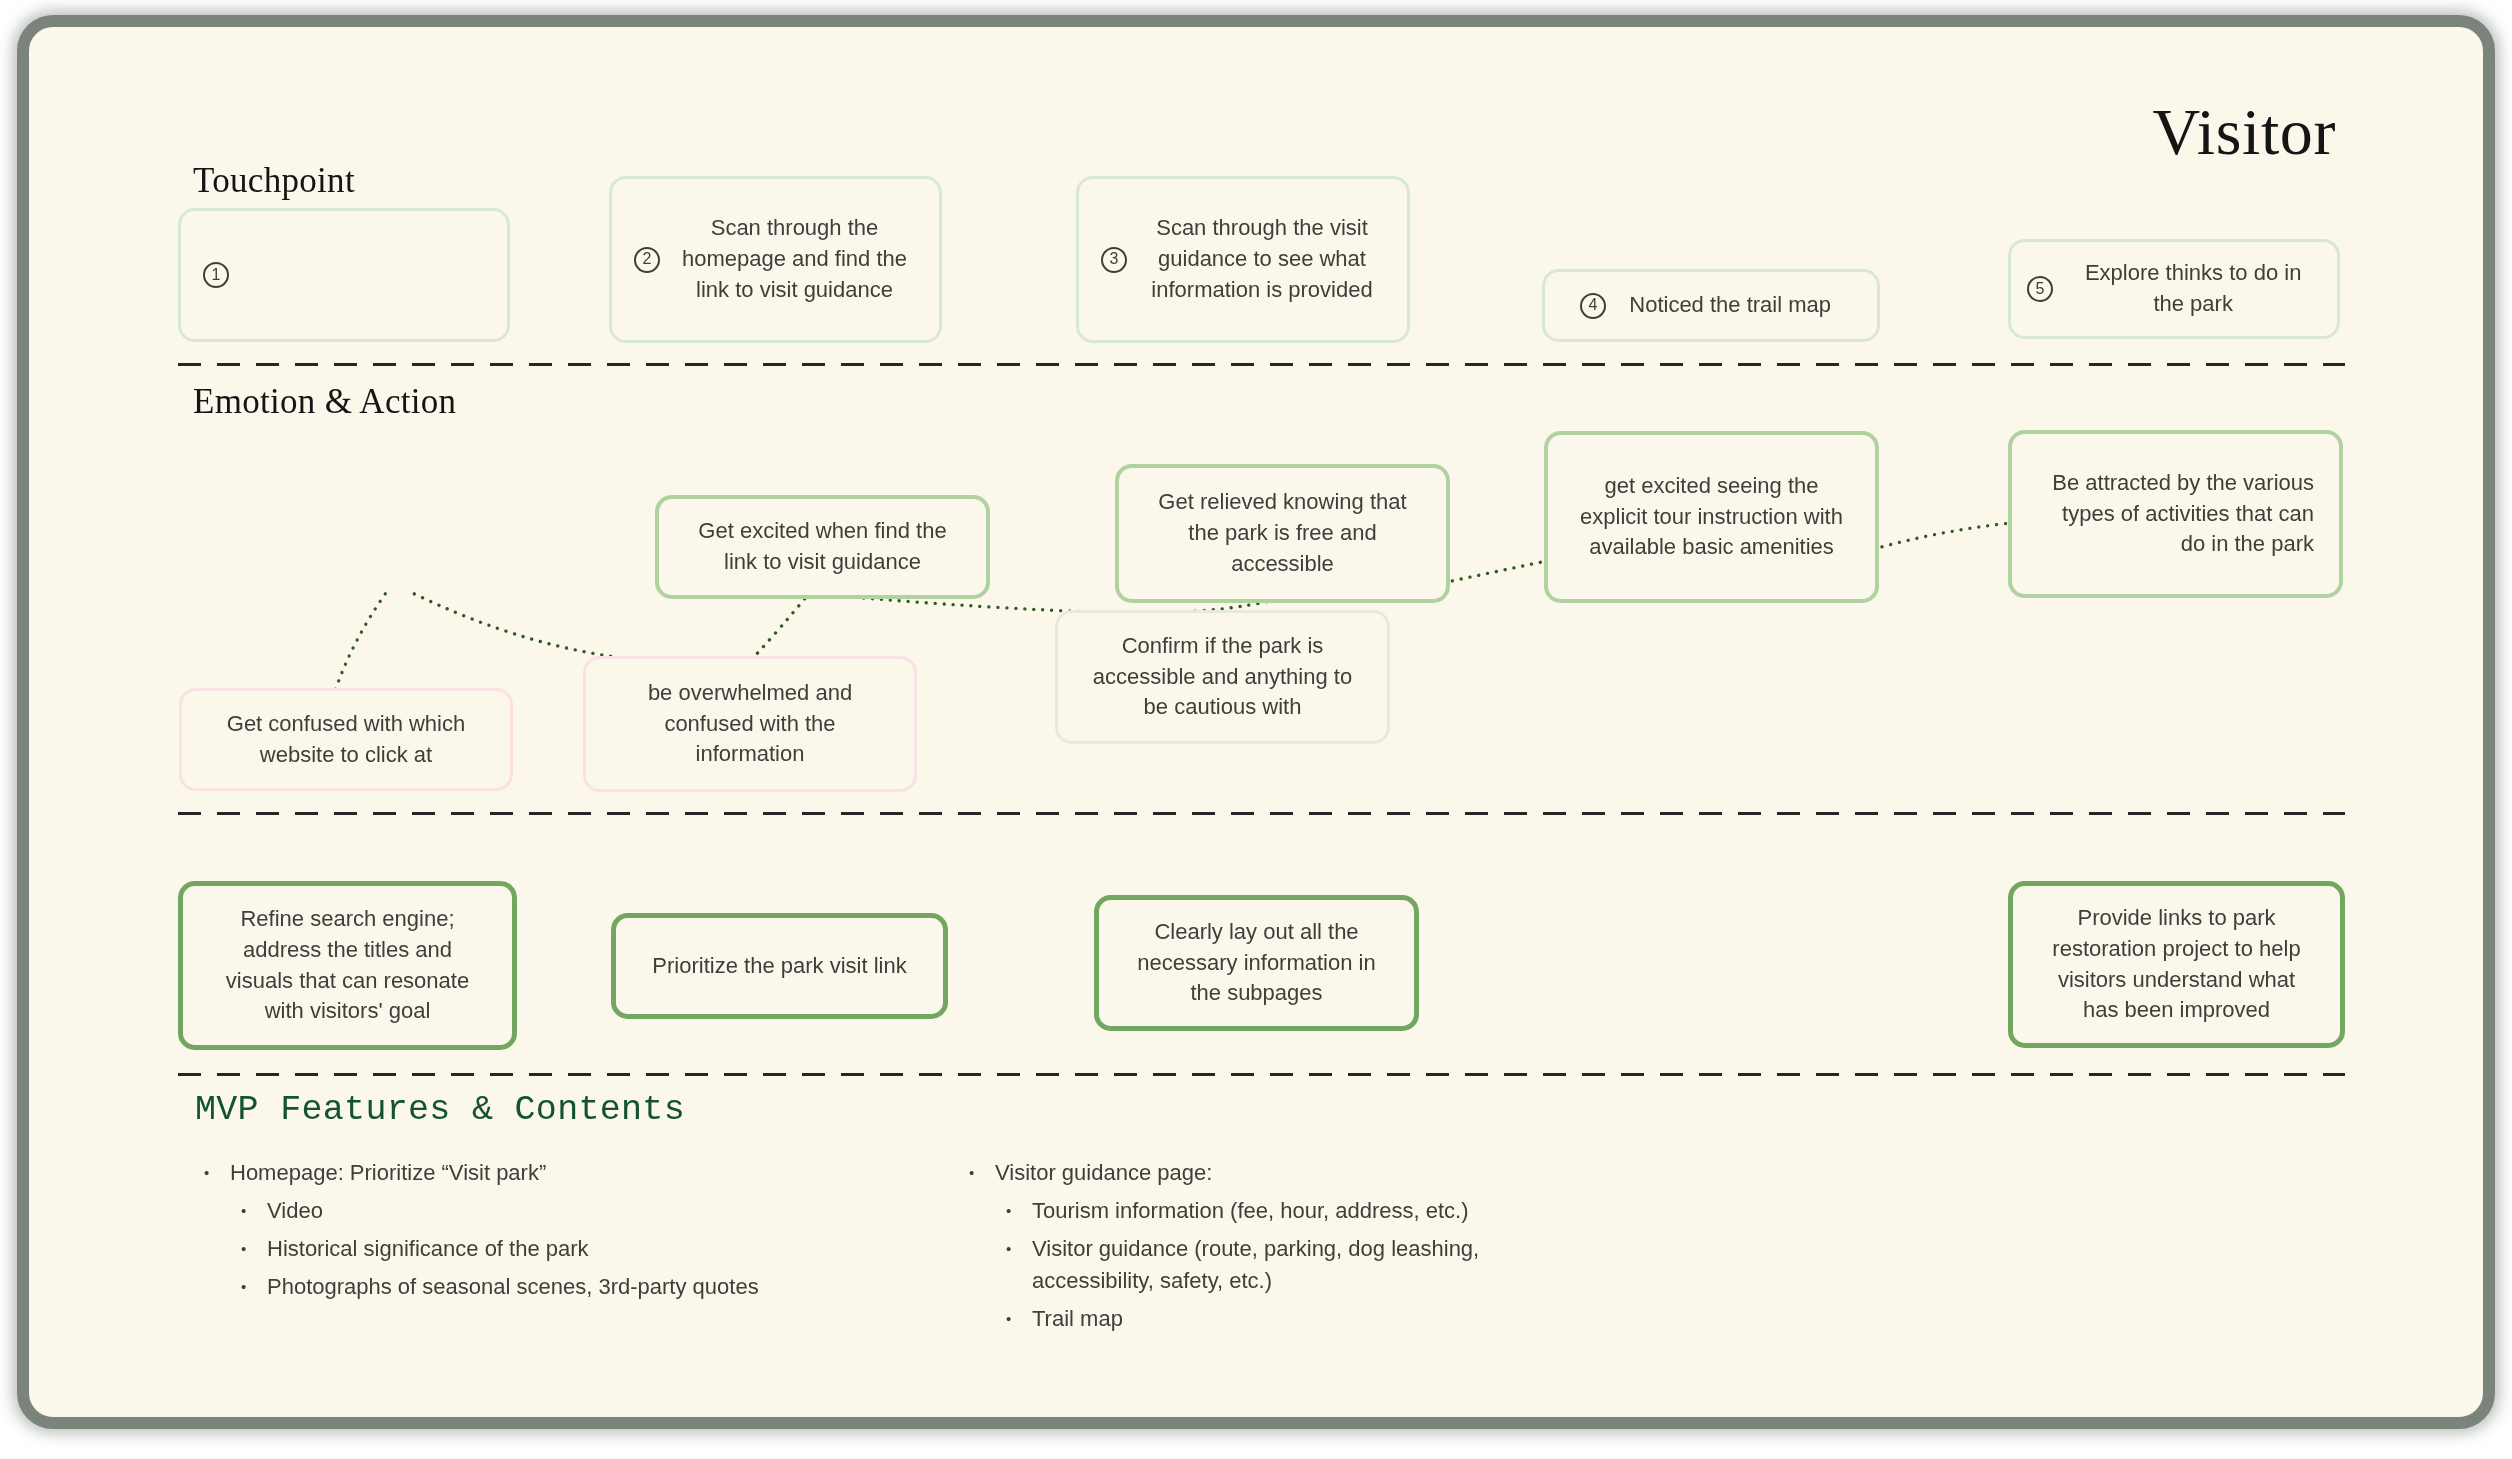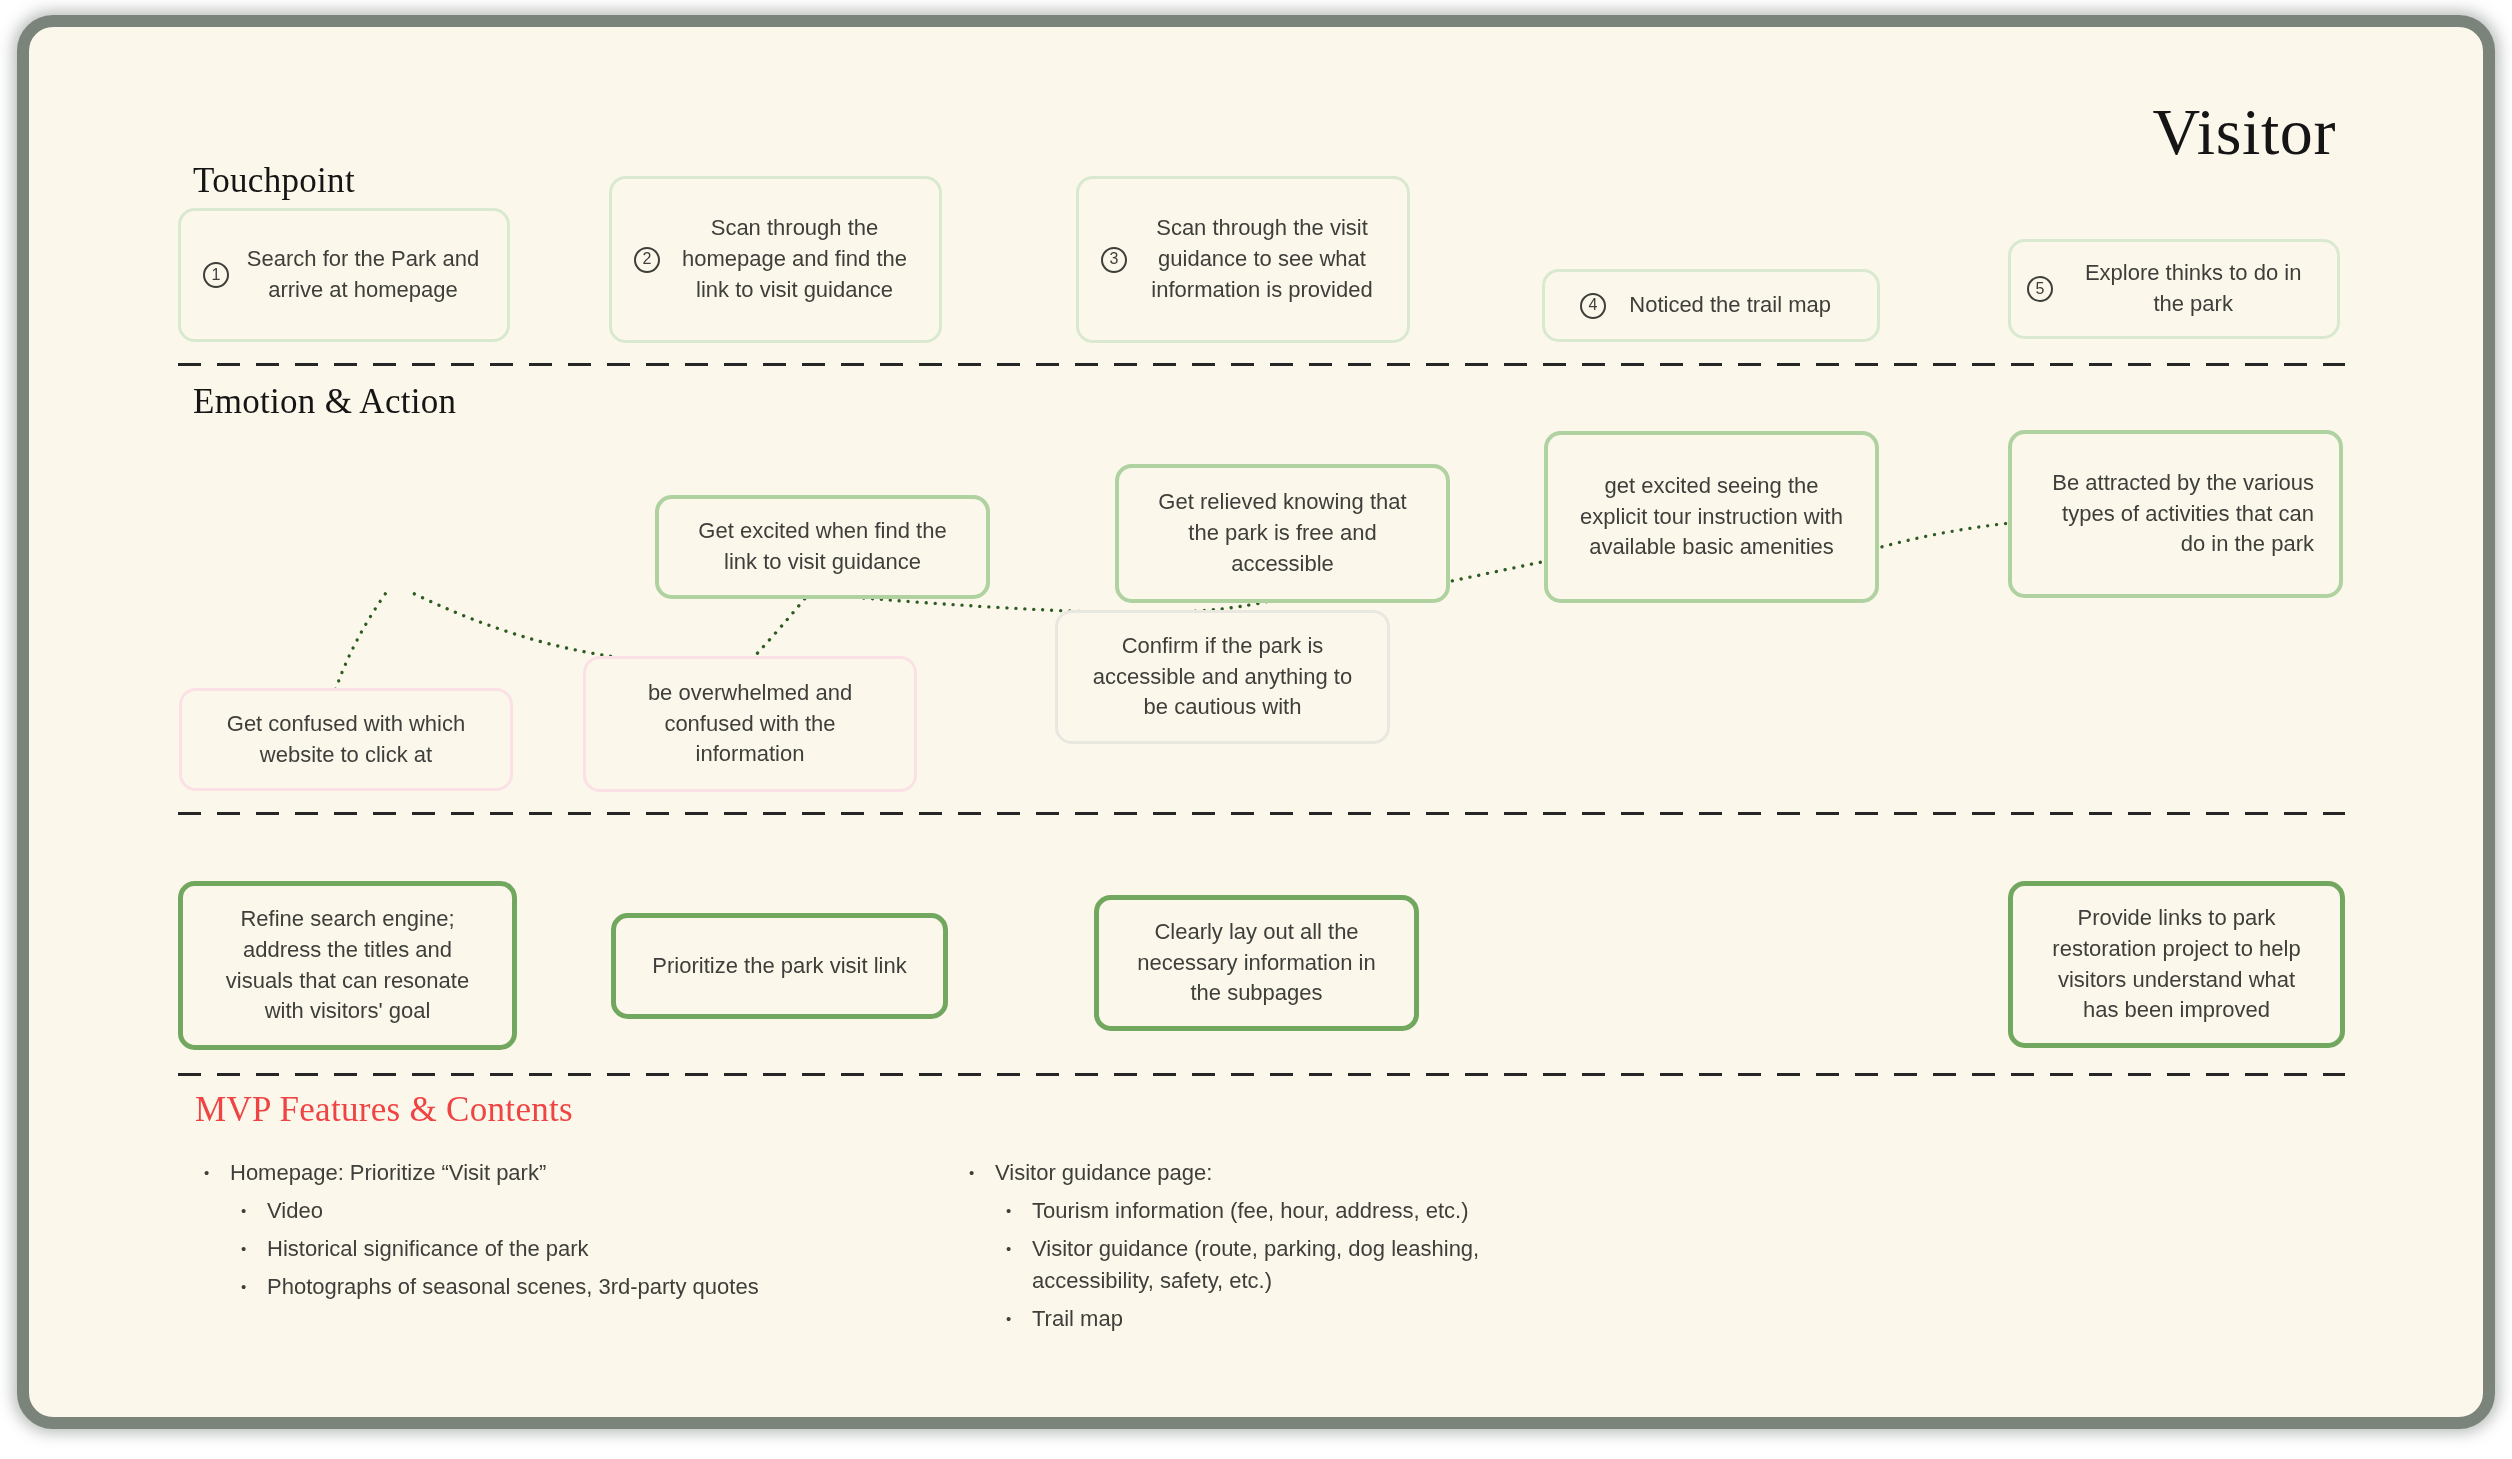--- a/index.html
+++ b/index.html
@@ -12,21 +12,21 @@
   }
   .visitor-title {
     position:absolute; right:176px; top:99px;
     font-family:"Liberation Serif", serif; font-size:66px; line-height:1;
     color:#151515; letter-spacing:0.6px;
   }
   .section-h {
     position:absolute; font-family:"Liberation Serif", serif;
     font-size:35px; line-height:1.05; color:#151515; letter-spacing:0.3px;
   }
-  .section-h.red { color:#ef4444; }
+  .section-h.red { color:#14532d;font-family:Liberation Mono, monospace; }
   .sep {
     position:absolute; left:178px; width:2167px; height:3.3px;
     background:repeating-linear-gradient(90deg,#262626 0 23.4px,transparent 23.4px 39px);
   }
   .connectors { position:absolute; left:0; top:0; width:2512px; height:1459px; }
   .connectors path {
     fill:none; stroke:#2D5C23; stroke-width:6;
     stroke-linecap:round; stroke-dasharray:0.1 16;
   }
   .card {
@@ -76,21 +76,20 @@
     <path d="M 690 1064 Q 630 1150 600 1238"></path>
     <path d="M 742 1064 Q 1040 1208 1330 1184"></path>
     <path d="M 1452 1060 Q 1396 1128 1346 1182"></path>
     <path d="M 1482 1066 Q 1760 1090 2000 1098 Q 2225 1102 2336 1058"></path>
     <path d="M 2586 1044 L 2766 1006"></path>
     <path d="M 3356 984 Q 3470 952 3594 938"></path>
   </svg>
 
   <div class="card light numbered" style="left:178px; top:208px; width:326px; height:128px;">
     <span class="num">1</span>
-    <div class="inner">Search for the Park and arrive at homepage</div>
   </div>
   <div class="card light numbered" style="left:609px; top:176px; width:327px; height:161px;">
     <span class="num">2</span>
     <div class="inner">Scan through the homepage and find the link to visit guidance</div>
   </div>
   <div class="card light numbered" style="left:1076px; top:176px; width:328px; height:161px;">
     <span class="num">3</span>
     <div class="inner">Scan through the visit guidance to see what information is provided</div>
   </div>
   <div class="card light inline" style="left:1542px; top:269px; width:332px; height:67px;">

